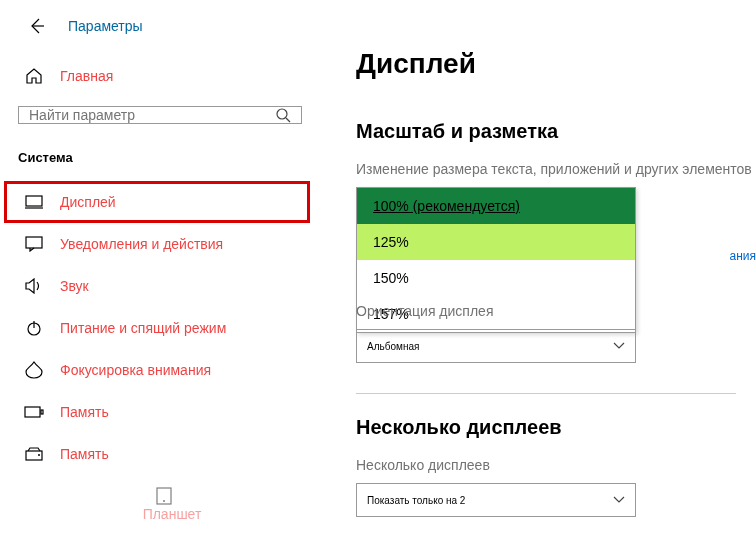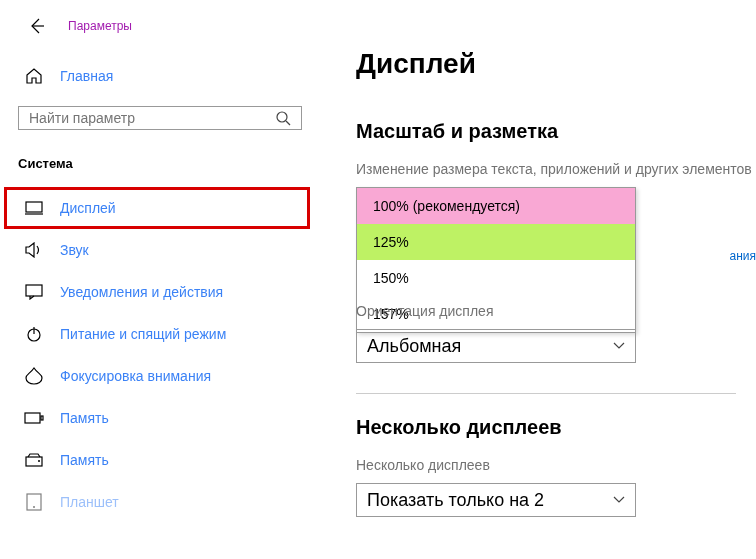--- a/index.html
+++ b/index.html
@@ -1,38 +1,38 @@
 <!DOCTYPE html>
 <html><head>
   <meta charset="utf-8">
   <style>
     * { margin: 0; padding: 0; box-sizing: border-box; font-family: "Segoe UI", Arial, sans-serif; }
     body { background: #fff; width: 756px; height: 559px; overflow: hidden; display: flex; }
     .sidebar { width: 320px; padding: 14px 0 0 0; border-right: none; }
     .topbar { display: flex; align-items: center; padding: 0 0 18px 24px; }
     .back-arrow { width: 24px; height: 24px; display: flex; align-items: center; justify-content: center; margin-right: 20px; }
-    .app-title { font-size: 12px; color: #a21caf; }
+    .app-title { font-size: 14px; color: #0369a1; }
     .home-row { display: flex; align-items: center; padding: 10px 0 10px 24px; cursor: pointer; }
     .icon-slot { width: 20px; height: 20px; display: flex; align-items: center; justify-content: center; margin-right: 16px; flex-shrink: 0; }
-    .nav-label { font-size: 14px; color: #3b82f6; }
-    .search-box { margin: 10px 18px 18px 18px; height: 24px; border: 1px solid #999; display: flex; align-items: center; padding: 0 10px; }
+    .nav-label { font-size: 14px; color: #ef4444; }
+    .search-box { margin: 10px 18px 18px 18px; height: 18px; border: 1px solid #999; display: flex; align-items: center; padding: 0 10px; }
     .search-box input { border: none; outline: none; flex: 1; font-size: 14px; background: transparent; }
     .section-title { font-size: 13px; font-weight: 600; padding: 8px 0 16px 18px; }
     .nav-item { display: flex; align-items: center; padding: 11px 0 11px 24px; cursor: pointer; position: relative; }
     .nav-item.active { outline: 3px solid #d80000; outline-offset: -3px; margin: 0 10px 0 4px; padding-left: 20px; }
     .main { flex: 1; padding: 48px 0 0 36px; }
     .page-title { font-size: 28px; font-weight: 600; margin-bottom: 40px; }
     .subheading { font-size: 20px; font-weight: 600; margin-bottom: 18px; }
     .field-label { font-size: 14px; color: #737373; margin-bottom: 10px; }
     .dropdown-open { width: 280px; border: 1px solid #999; background: #fff; box-shadow: 2px 2px 4px rgba(0,0,0,0.15); margin-bottom: 8px; }
     .dropdown-option { padding: 10px 16px; font-size: 14px; cursor: pointer; }
-    .dropdown-option.selected { background: #f9a8d4; }
+    .dropdown-option.selected { background: #15803d; text-decoration: underline; }
     .dropdown-option.hover { background: #bef264; }
     .link-frag { color: #0066cc; font-size: 12px; margin-left: 280px; margin-top: -92px; margin-bottom: 40px; text-align: right; }
-    .select-closed { width: 280px; height: 34px; border: 1px solid #999; display: flex; align-items: center; justify-content: space-between; padding: 0 10px; font-size: 18px; margin-bottom: 30px; cursor: pointer; }
+    .select-closed { width: 280px; height: 34px; border: 1px solid #999; display: flex; align-items: center; justify-content: space-between; padding: 0 10px; font-size: 10px; margin-bottom: 30px; cursor: pointer; }
     .divider { border: none; border-top: 1px solid #ccc; margin: 0 0 22px 0; width: 380px; }
     svg { display: block; }
   </style>
 </head>
 <body>
 
 <div class="sidebar">
   <div class="topbar">
     <span class="back-arrow">
       <svg width="18" height="18" viewBox="0 0 18 18">
@@ -70,35 +70,35 @@
           <rect x="1" y="1" width="16" height="10" stroke="#000" stroke-width="1.2" fill="none"></rect>
           <line x1="0" y1="13" x2="18" y2="13" stroke="#000" stroke-width="1.2"></line>
         </svg>
     </span>
     <span class="nav-label">Дисплей</span>
   </div>
 
   <div class="nav-item">
     <span class="icon-slot">
       <svg width="18" height="16" viewBox="0 0 18 16">
+          <rect x="1" y="1" width="16" height="11" stroke="#000" stroke-width="1.2" fill="none"></rect>
+          <path d="M5 12 L5 15 L9 12" stroke="#000" stroke-width="1.2" fill="none"></path>
+        </svg>
+    </span>
+    <span class="nav-label">Уведомления и действия</span>
+  </div>
+
+  <div class="nav-item">
+    <span class="icon-slot">
+      <svg width="18" height="16" viewBox="0 0 18 16">
           <path d="M1 5 L4 5 L9 1 L9 15 L4 11 L1 11 Z" stroke="#000" stroke-width="1.2" fill="none"></path>
           <path d="M12 4 Q15 8 12 12" stroke="#000" stroke-width="1.2" fill="none"></path>
         </svg>
     </span>
     <span class="nav-label">Звук</span>
-  </div>
-
-  <div class="nav-item">
-    <span class="icon-slot">
-      <svg width="18" height="16" viewBox="0 0 18 16">
-          <rect x="1" y="1" width="16" height="11" stroke="#000" stroke-width="1.2" fill="none"></rect>
-          <path d="M5 12 L5 15 L9 12" stroke="#000" stroke-width="1.2" fill="none"></path>
-        </svg>
-    </span>
-    <span class="nav-label">Уведомления и действия</span>
   </div>
 
   <div class="nav-item">
     <span class="icon-slot">
       <svg width="16" height="16" viewBox="0 0 16 16">
           <circle cx="8" cy="9" r="6" stroke="#000" stroke-width="1.2" fill="none"></circle>
           <line x1="8" y1="1" x2="8" y2="8" stroke="#000" stroke-width="1.2"></line>
         </svg>
     </span>
     <span class="nav-label">Питание и спящий режим</span>
@@ -127,21 +127,21 @@
     <span class="icon-slot">
       <svg width="18" height="14" viewBox="0 0 18 14">
           <rect x="1" y="4" width="16" height="9" stroke="#000" stroke-width="1.2" fill="none"></rect>
           <path d="M3 4 L5 1 L13 1 L15 4" stroke="#000" stroke-width="1.2" fill="none"></path>
           <circle cx="14" cy="8" r="1" fill="#000"></circle>
         </svg>
     </span>
     <span class="nav-label">Память</span>
   </div>
 
-  <div class="nav-item" style="opacity:0.5;">
+  <div class="nav-item" style="opacity:0.5;flex-direction:column;">
     <span class="icon-slot">
       <svg width="16" height="18" viewBox="0 0 16 18">
           <rect x="1" y="1" width="14" height="16" stroke="#000" stroke-width="1.2" fill="none"></rect>
           <circle cx="8" cy="14" r="1" fill="#000"></circle>
         </svg>
     </span>
     <span class="nav-label">Планшет</span>
   </div>
 </div>
 

